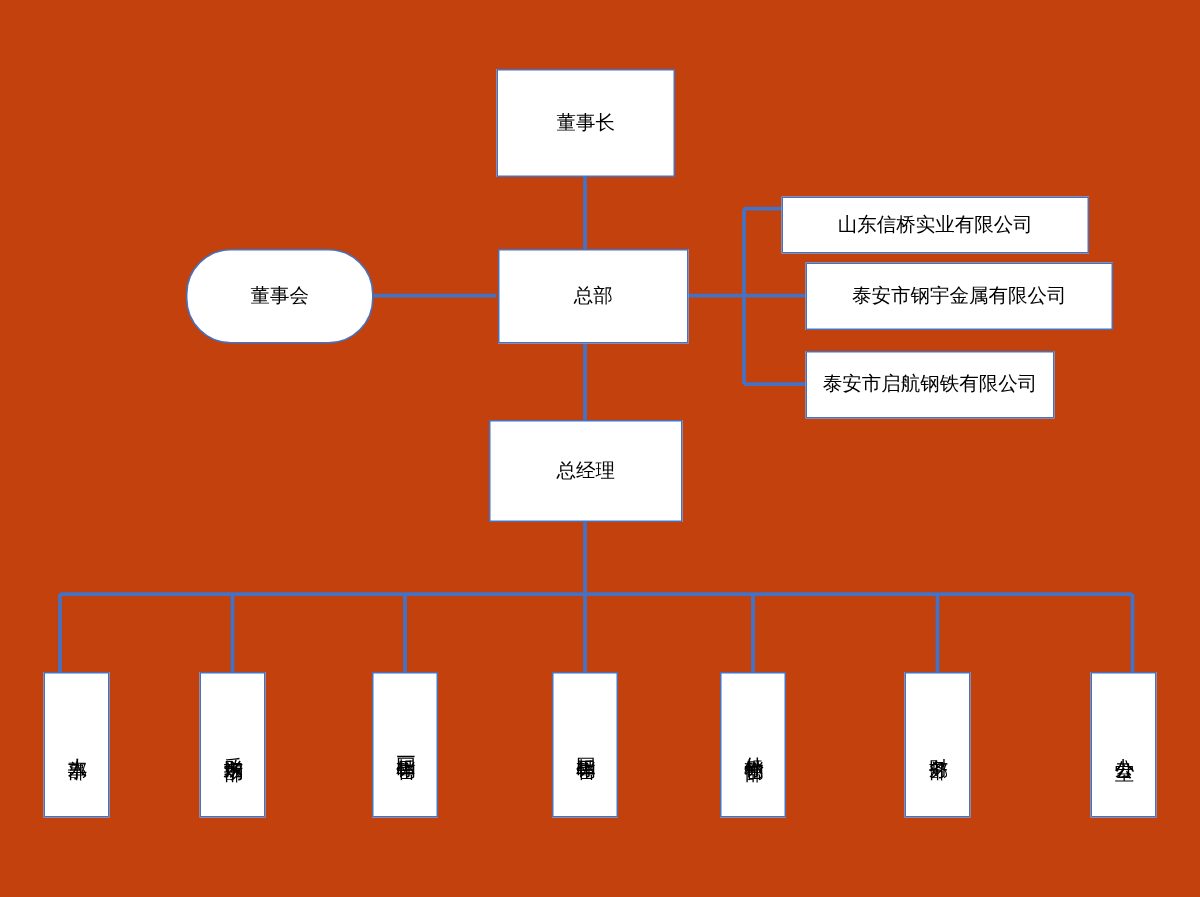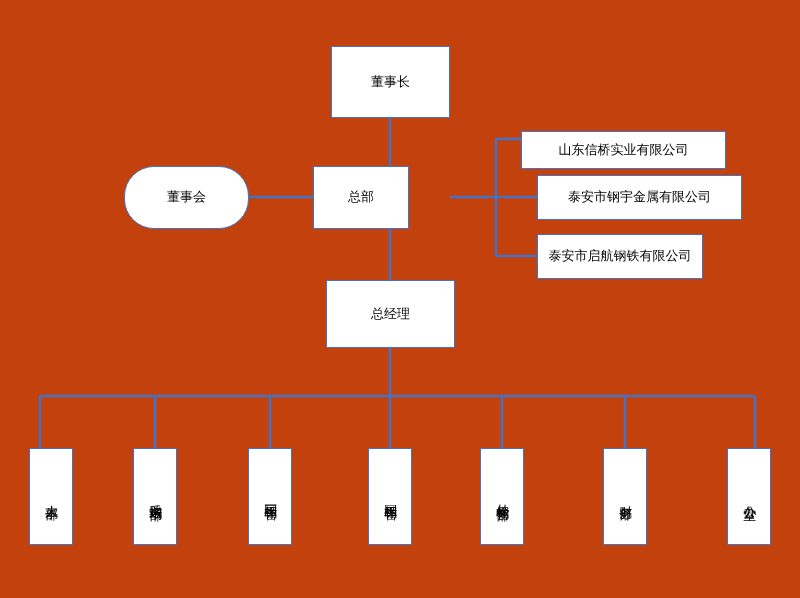--- a/index.html
+++ b/index.html
@@ -82,21 +82,21 @@
   </svg>
 
   <div class="node" style="left:331px; top:46px; width:119px; height:72px;">
     <span class="label">董事长</span>
   </div>
 
   <div class="node" style="left:124px; top:166px; width:125px; height:63px;border-radius:30px;">
     <span class="label">董事会</span>
   </div>
 
-  <div class="node" style="left:313px; top:166px; width:96px; height:63px;">
+  <div class="node" style="left:332px; top:166px; width:127px; height:63px;">
     <span class="label">总部</span>
   </div>
 
   <div class="node" style="left:326px; top:280px; width:129px; height:68px;">
     <span class="label">总经理</span>
   </div>
 
   <div class="node" style="left:521px; top:116px; width:205px; height:38px;margin-top:15px;">
     <span class="label">山东信桥实业有限公司</span>
   </div>

